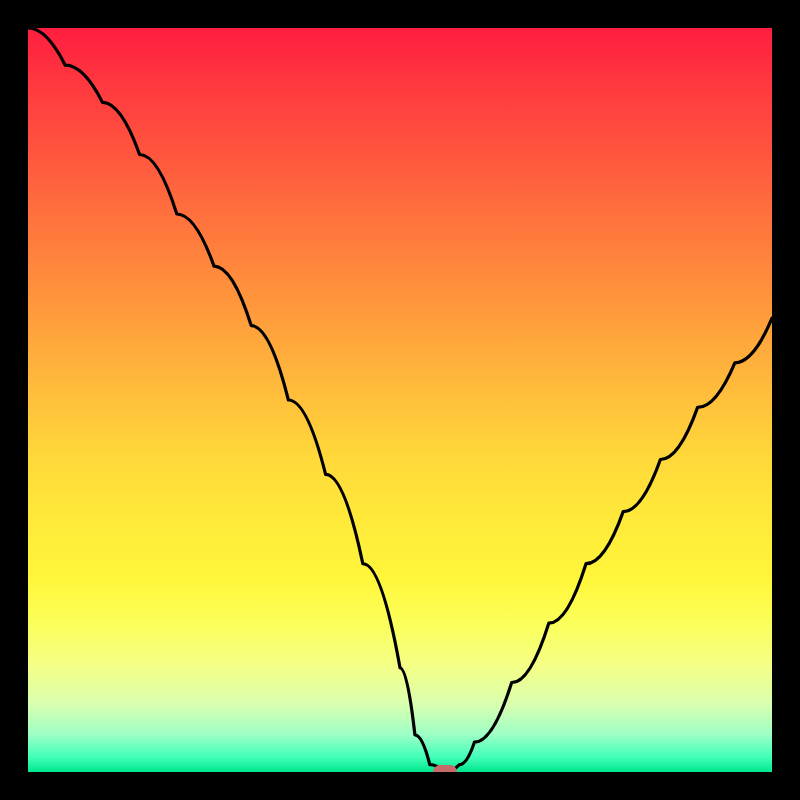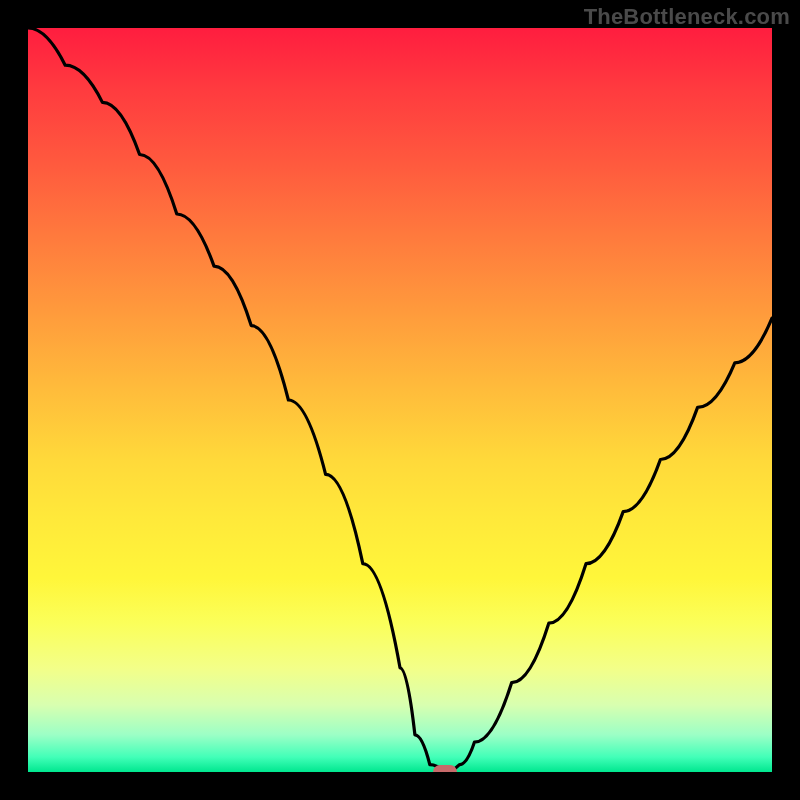--- a/index.html
+++ b/index.html
@@ -70,21 +70,20 @@
     border-radius: 7px;
     background: #c76a6a;
     transform: translate(-50%, -50%);
   }
 </style>
 </head>
 <body>
 
 <div class="frame">
 
-  <div class="watermark">TheBottleneck.com</div>
 
   <div class="plot-area">
     <div class="gradient"></div>
 
     <svg class="curve" viewBox="0 0 744 744" preserveAspectRatio="none">
       <path fill="none" stroke="#000" stroke-width="3.2" stroke-linecap="round" stroke-linejoin="round" d="M 0.0 0.0 Q 18.6 0.0 37.2 37.2 Q 55.8 37.2 74.4 74.4 Q 93.0 74.4 111.6 126.5 Q 130.2 126.5 148.8 186.0 Q 167.4 186.0 186.0 238.1 Q 204.6 238.1 223.2 297.6 Q 241.8 297.6 260.4 372.0 Q 279.0 372.0 297.6 446.4 Q 316.2 446.4 334.8 535.7 Q 353.4 535.7 372.0 639.8 Q 379.4 639.8 386.9 706.8 Q 394.3 706.8 401.8 736.6 Q 409.2 736.6 416.6 744.0 Q 424.1 744.0 431.5 736.6 Q 439.0 736.6 446.4 714.2 Q 465.0 714.2 483.6 654.7 Q 502.2 654.7 520.8 595.2 Q 539.4 595.2 558.0 535.7 Q 576.6 535.7 595.2 483.6 Q 613.8 483.6 632.4 431.5 Q 651.0 431.5 669.6 379.4 Q 688.2 379.4 706.8 334.8 Q 725.4 334.8 744.0 290.2"></path>
     </svg>
 
     <div class="marker" style="left: 416.64px; top: 744px;"></div>
   </div>

